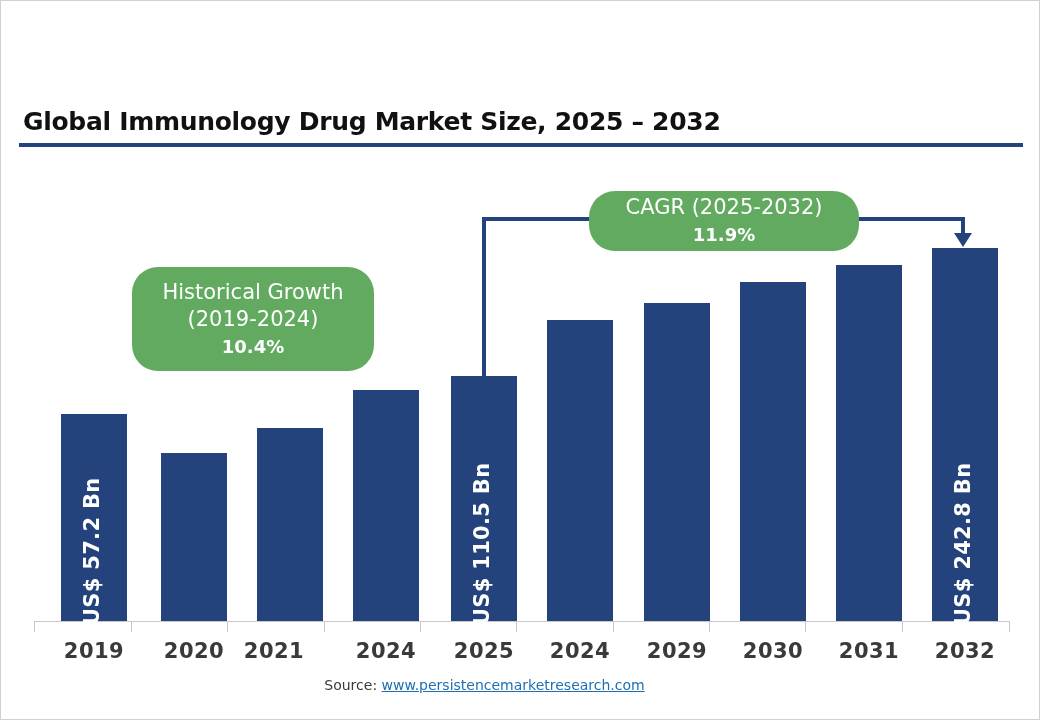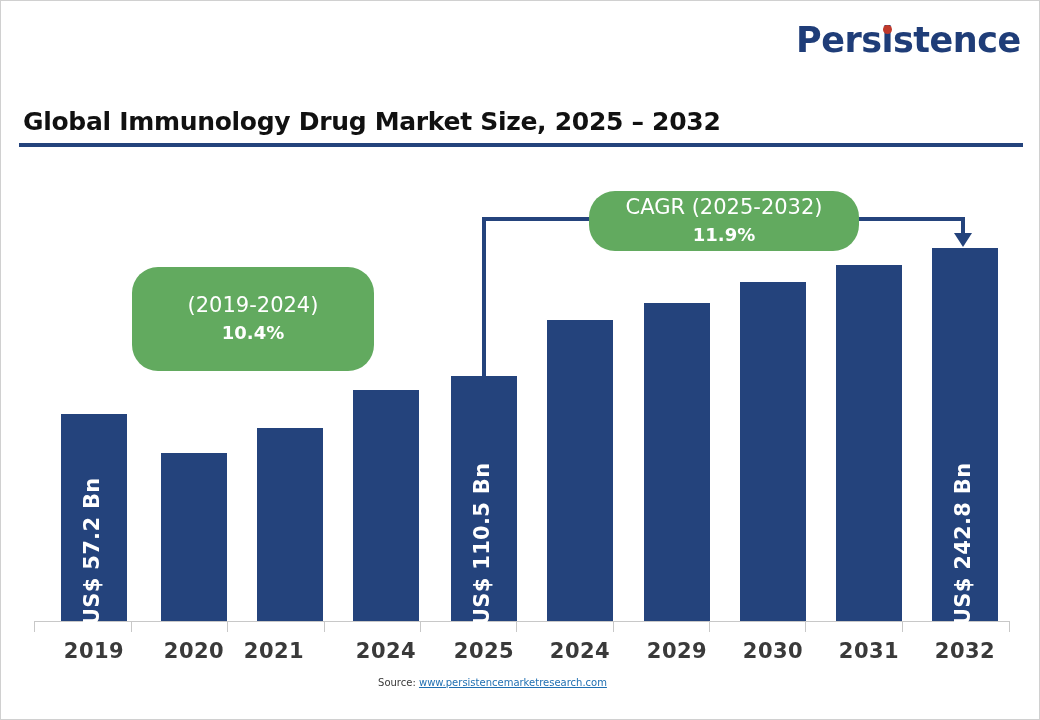--- a/index.html
+++ b/index.html
@@ -177,43 +177,39 @@
     width: 0;
     height: 0;
     border-left: 9px solid transparent;
     border-right: 9px solid transparent;
     border-top: 14px solid #24437c;
   }
 
   
   .source {
     position: absolute;
-    left: 12px;
+    left: 4px;
     top: 676px;
     width: 959px;
     text-align: center;
     font-family: "DejaVu Sans", sans-serif;
-    font-size: 10px;
+    font-size: 14px;
     color: #3a3a3a;
   }
   .source a {
     color: #1f6fb2;
     text-decoration: underline;
   }
 </style>
 </head>
 <body>
 
 <div class="page">
 
   <div class="logo">
-    <div style="position:relative;">
-      <div class="logo-main">Persistence</div>
-      <div class="logo-dot"></div>
-    </div>
   </div>
 
   <div class="chart-title">Global Immunology Drug Market Size, 2025 – 2032</div>
   <div class="title-rule"></div>
 
   <div class="plot">
     <div class="axis-line"></div>
     <div id="ticks">
         <div class="tick" style="left: 33px;"></div>
         <div class="tick" style="left: 130px;"></div>
@@ -257,20 +253,21 @@
   </div>
 
   <div class="conn" style="left:481px; top:216px; width:108px; height:4px;"></div>
   <div class="conn" style="left:481px; top:216px; width:4px; height:160px;"></div>
 
   <div class="conn" style="left:857px; top:216px; width:107px; height:4px;"></div>
   <div class="conn" style="left:960px; top:216px; width:4px; height:18px;"></div>
   <div class="arrow-head" style="left:953px; top:232px;"></div>
 
   <div class="callout" id="historical-callout">
+    <div class="callout-line">Historical Growth</div>
     <div class="callout-line">(2019-2024)</div>
     <div class="callout-value">10.4%</div>
   </div>
 
   <div class="callout" id="cagr-callout">
     <div class="callout-line">CAGR (2025-2032)</div>
     <div class="callout-value">11.9%</div>
   </div>
 
   <div class="source">

